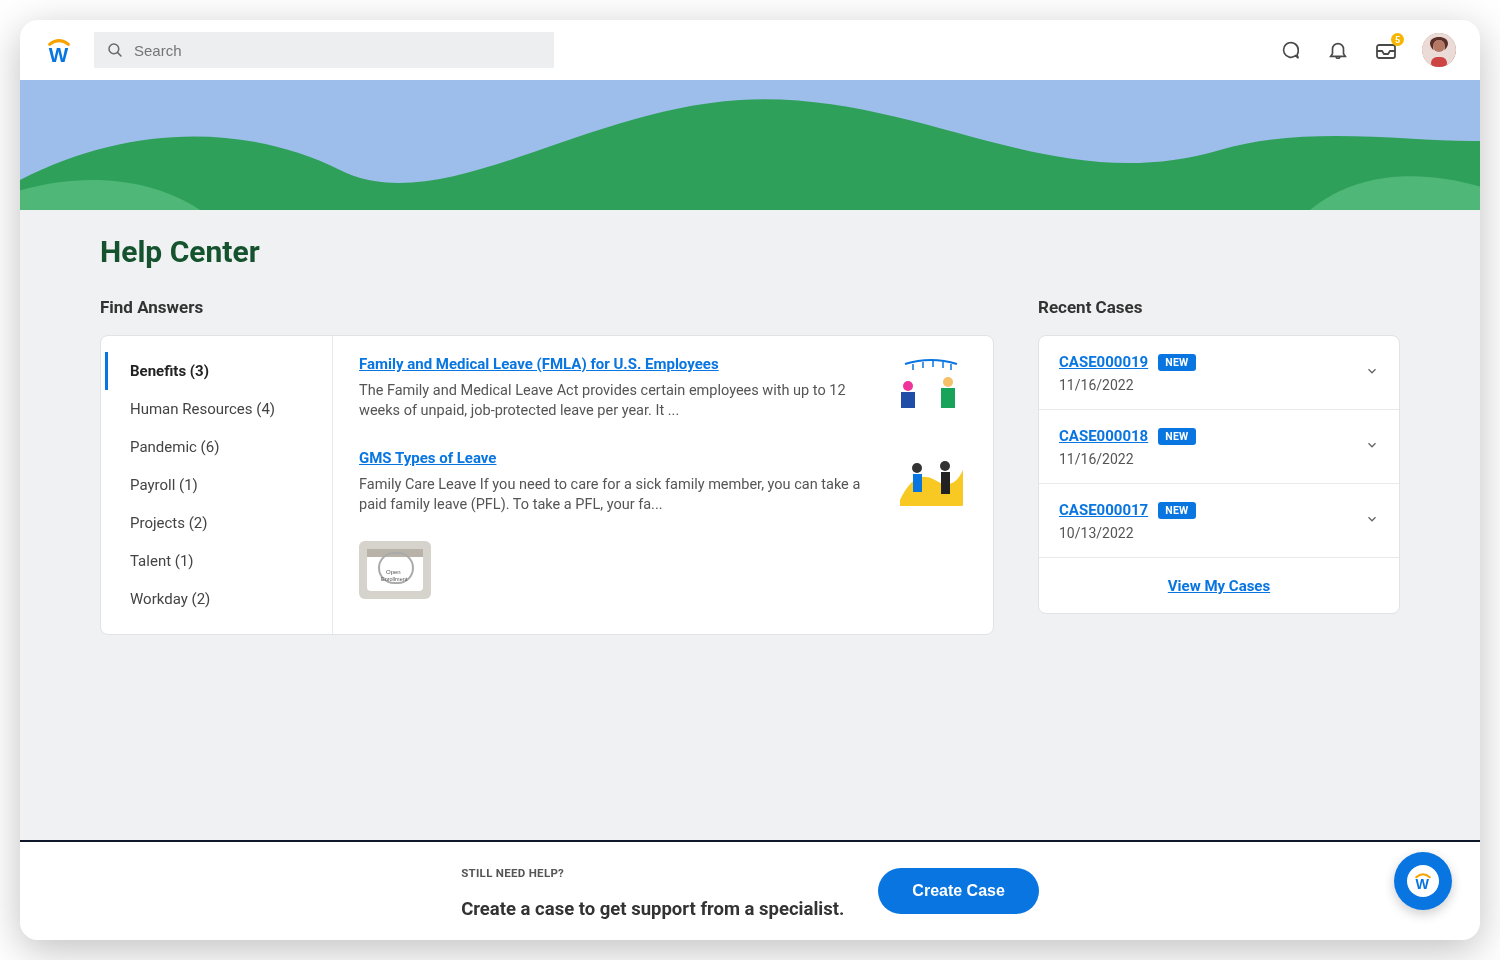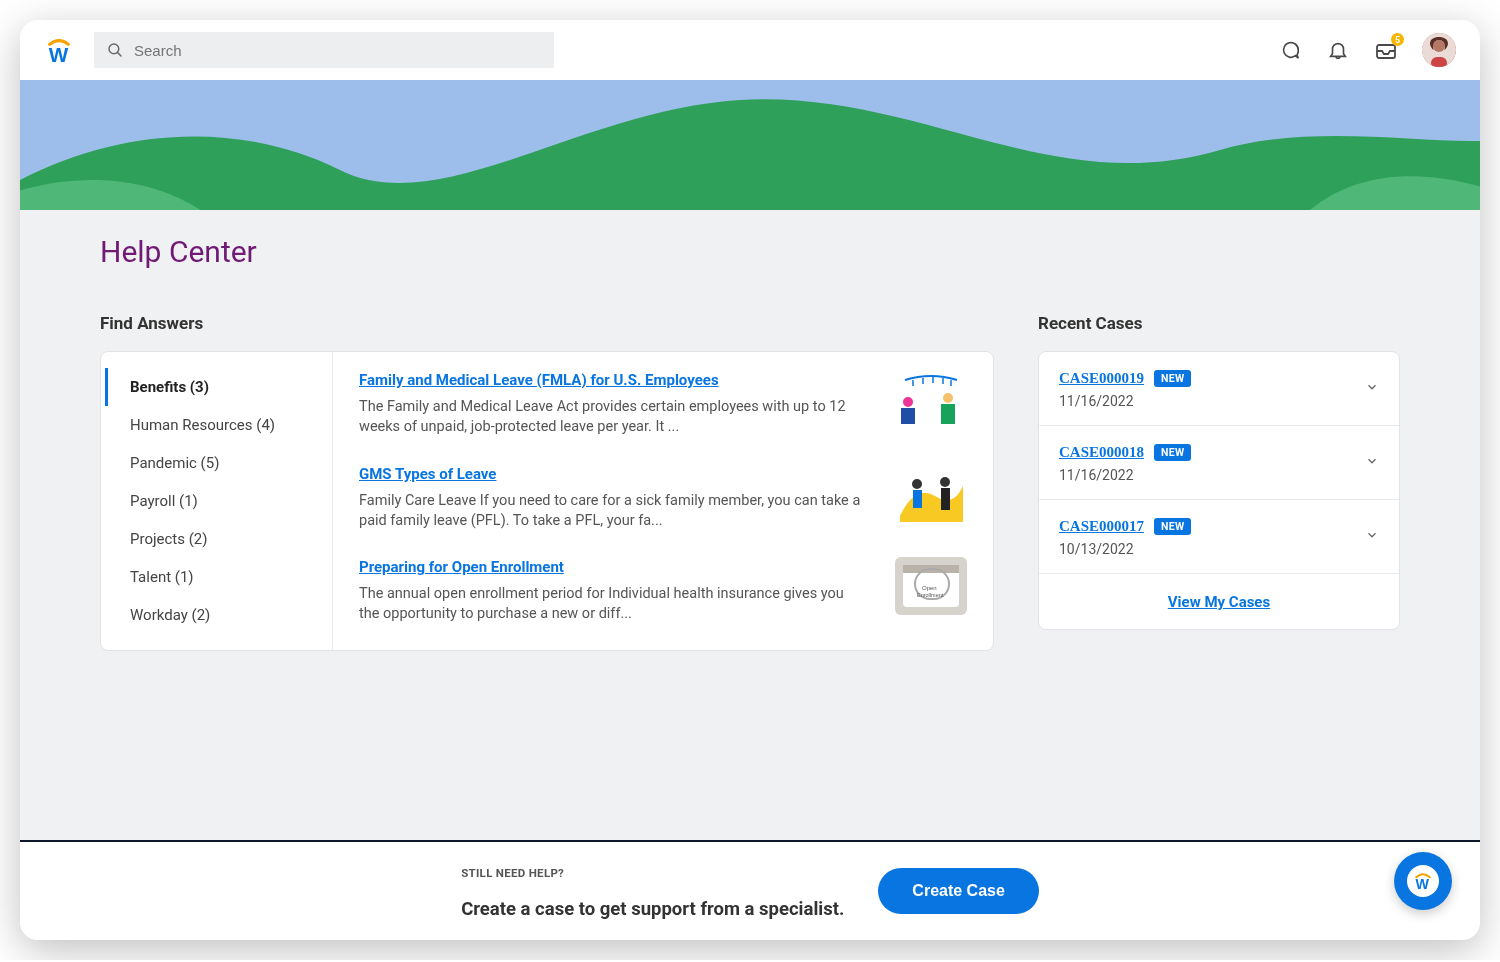--- a/index.html
+++ b/index.html
@@ -85,21 +85,21 @@
   }
   .hero svg { width: 100%; height: 100%; display:block; }
 
   
   .content {
     flex: 1;
     padding: 24px 80px 0 80px;
     overflow: auto;
   }
   .page-title {
-    font-size: 30px; font-weight: 400; color: #701a75; margin-bottom: 44px;
+    font-size: 30px; font-weight: 700; color: #14532d; margin-bottom: 28px;
   }
   .columns {
     display: flex; gap: 44px;
   }
   .col-left { flex: 1 1 740px; }
   .col-right { width: 362px; flex-shrink: 0; }
   .section-title {
     font-size: 17px; font-weight: 700; color: #333; margin-bottom: 18px;
   }
   .card {
@@ -158,21 +158,20 @@
   .case-row {
     padding: 16px 20px;
     border-bottom: 1px solid #e8e9eb;
     display: flex; align-items: center;
     cursor: pointer;
   }
   .case-info { flex: 1; }
   .case-link {
     color: #0875e1; font-weight: 700; font-size: 15px;
     text-decoration: underline;
-    font-family: Liberation Serif, serif;
   }
   .case-badge {
     display:inline-block; background:#0875e1; color:#fff;
     font-size:10.5px; font-weight:700; padding:2px 7px;
     border-radius:3px; margin-left: 10px; letter-spacing:0.3px;
     vertical-align: 1px;
   }
   .case-date { font-size:14px; color:#555; margin-top: 6px; }
   .chevron { color:#666; }
   .view-all {
@@ -280,21 +279,21 @@
     <h1 class="page-title">Help Center</h1>
 
     <div class="columns">
 
       <div class="col-left">
         <div class="section-title">Find Answers</div>
         <div class="card answers-card">
           <div class="cat-list" id="cat-list">
               <div class="cat-item active">Benefits (3)</div>
               <div class="cat-item">Human Resources (4)</div>
-              <div class="cat-item">Pandemic (5)</div>
+              <div class="cat-item">Pandemic (6)</div>
               <div class="cat-item">Payroll (1)</div>
               <div class="cat-item">Projects (2)</div>
               <div class="cat-item">Talent (1)</div>
               <div class="cat-item">Workday (2)</div>
             </div>
           <div class="article-list" id="article-list">
               <div class="article">
                 <div class="article-body"><a class="article-title">Family and Medical Leave (FMLA) for U.S. Employees</a><div class="article-desc">The Family and Medical Leave Act provides certain employees with up to 12 weeks of unpaid, job-protected leave per year. It ...</div></div>
                 <div class="thumb"><svg viewBox="0 0 72 58">
                     <rect width="72" height="58" fill="#fff"></rect>
@@ -317,21 +316,20 @@
                 <div class="thumb"><svg viewBox="0 0 72 58">
                     <rect width="72" height="58" fill="#fff"></rect>
                     <path d="M5 52 Q20 20 40 32 Q58 44 68 22 L68 58 L5 58 Z" fill="#f8c823"></path>
                     <circle cx="22" cy="20" r="5" fill="#333"></circle>
                     <rect x="18" y="26" width="9" height="18" fill="#0875e1"></rect>
                     <circle cx="50" cy="18" r="5" fill="#333"></circle>
                     <rect x="46" y="24" width="9" height="22" fill="#222"></rect>
                   </svg></div>
               </div>
               <div class="article">
-                <div class="article-body"><a class="article-title">Preparing for Open Enrollment</a><div class="article-desc">The annual open enrollment period for Individual health insurance gives you the opportunity to purchase a new or diff...</div></div>
                 <div class="thumb"><svg viewBox="0 0 72 58">
                     <rect width="72" height="58" fill="#d6d2cc"></rect>
                     <rect x="8" y="8" width="56" height="42" rx="4" fill="#fff"></rect>
                     <rect x="8" y="8" width="56" height="8" fill="#b8b2a8"></rect>
                     <rect x="20" y="12" width="34" height="30" rx="15" fill="none" stroke="#aaa" stroke-width="2"></rect>
                     <text x="27" y="33" font-size="6" fill="#555" font-family="Arial">Open</text>
                     <text x="22" y="40" font-size="5.5" fill="#555" font-family="Arial">Enrollment</text>
                   </svg></div>
               </div>
             </div>

